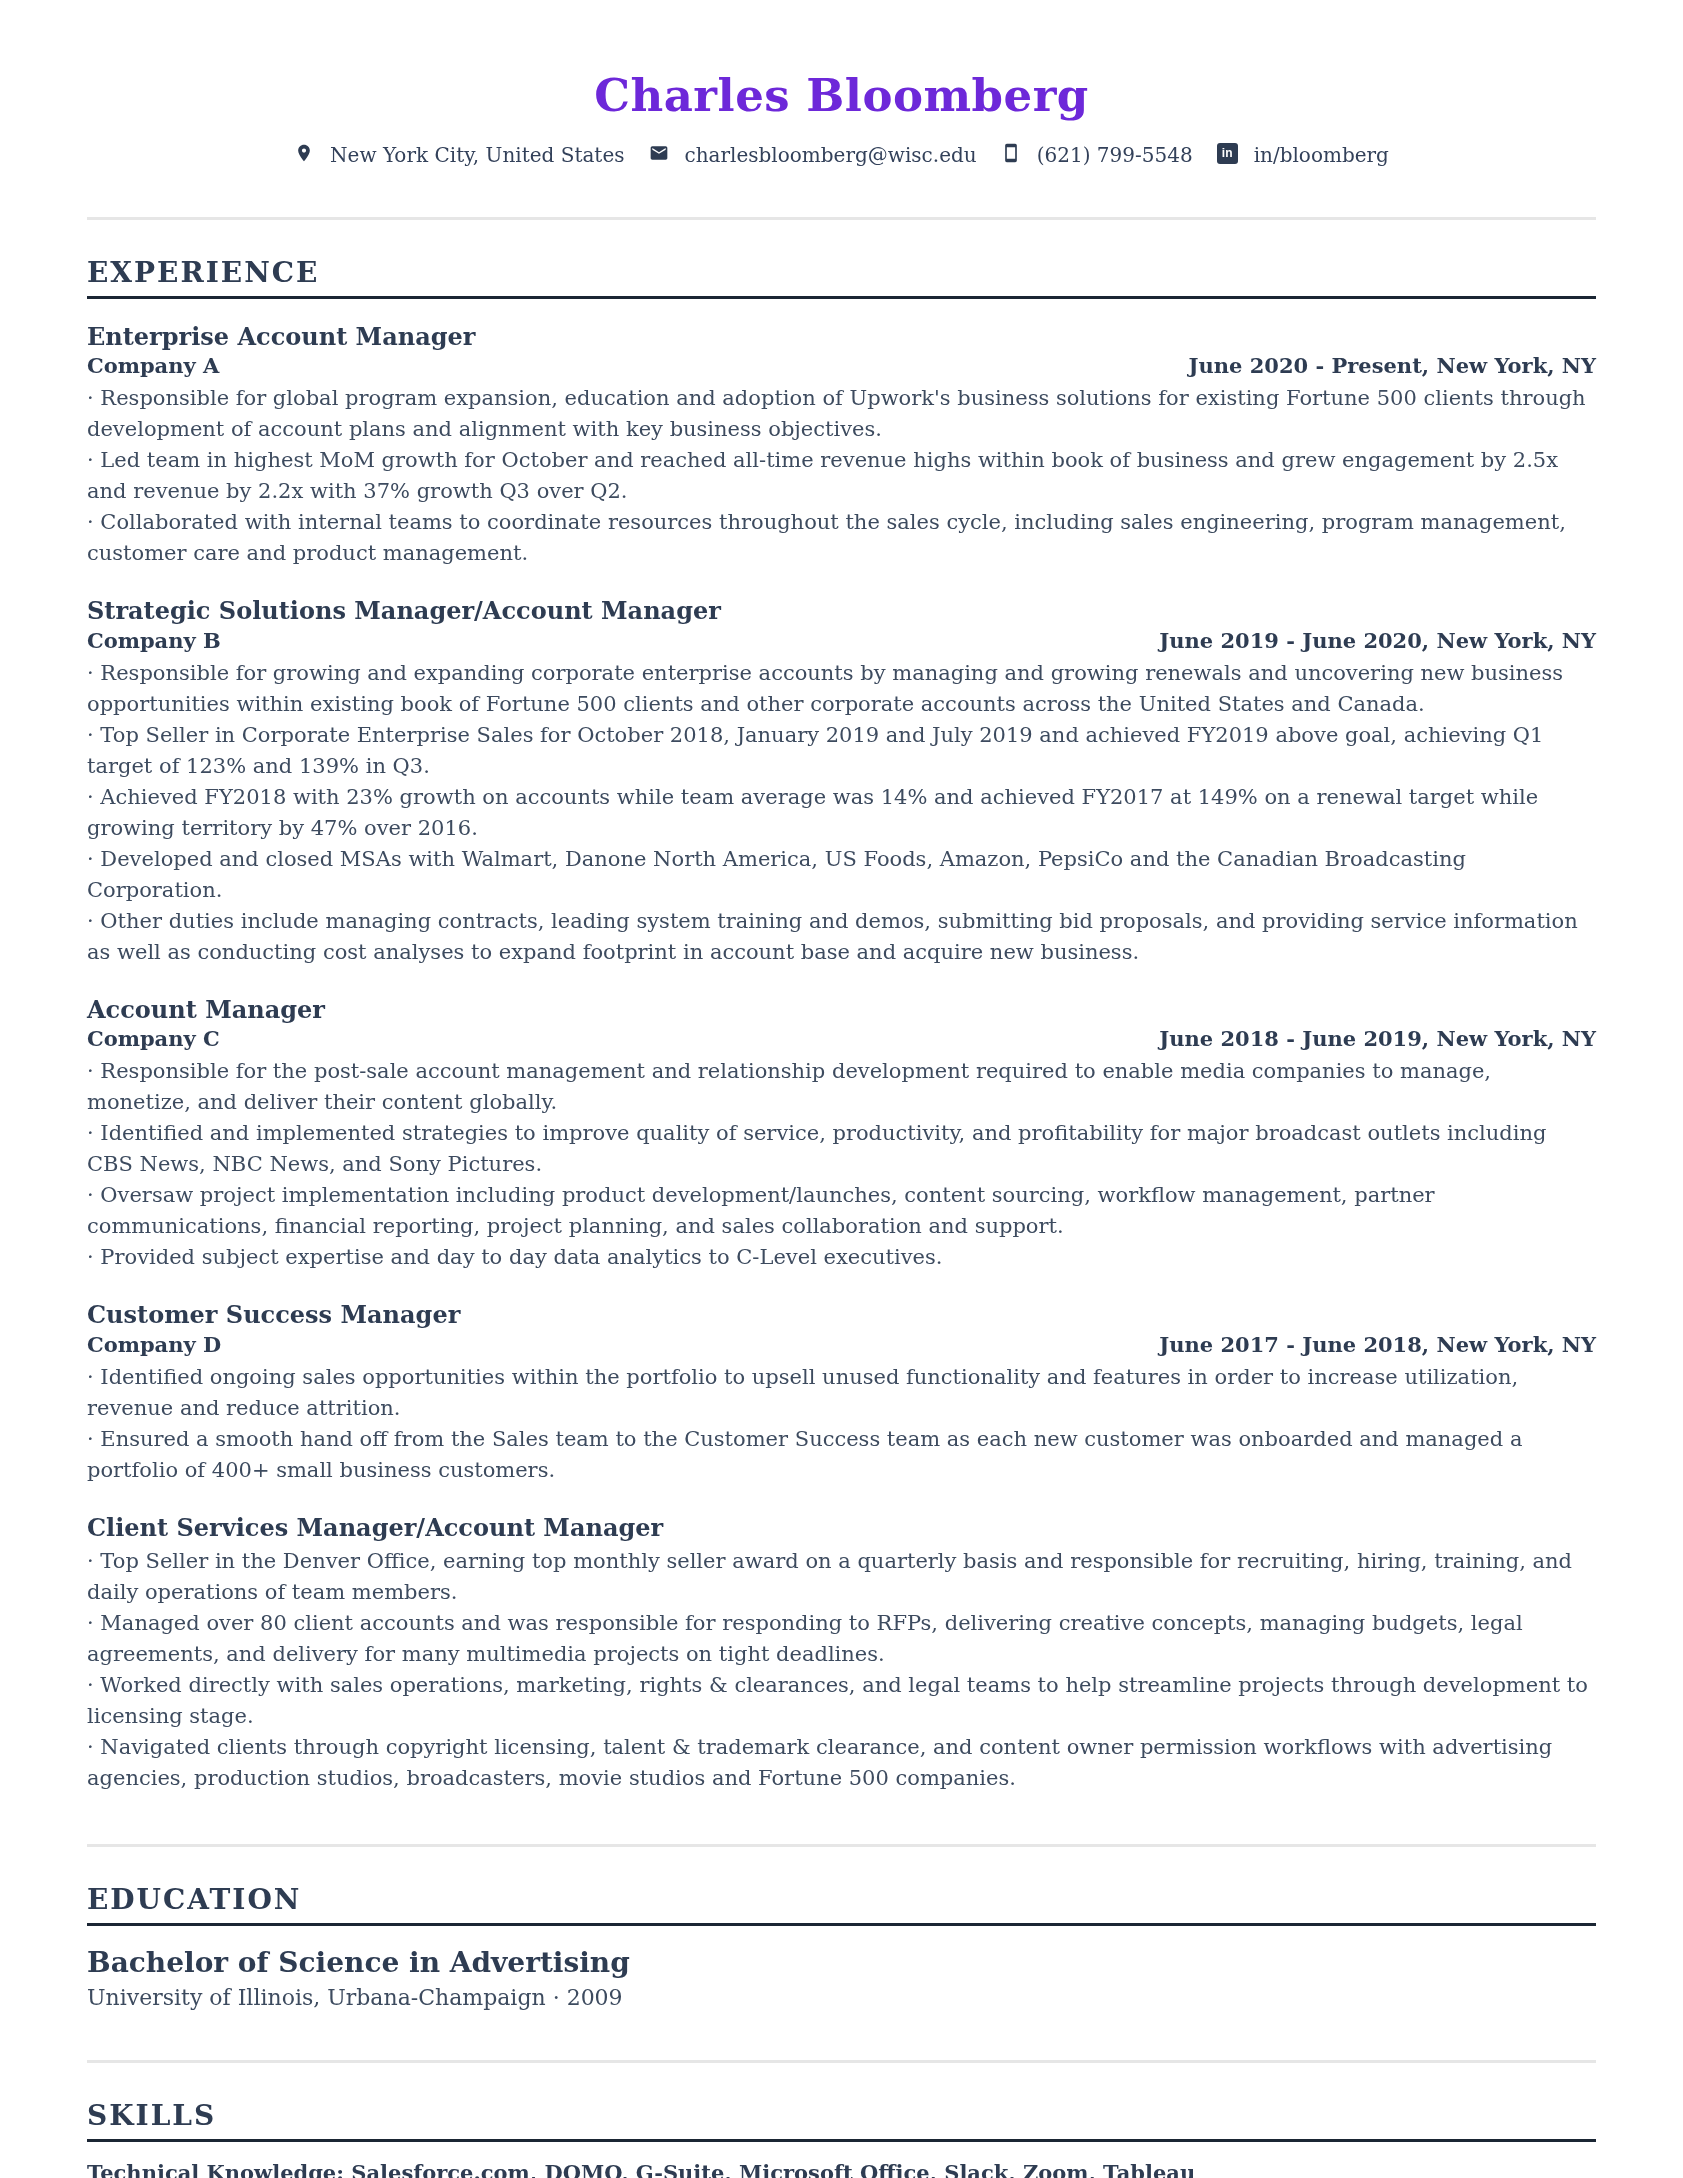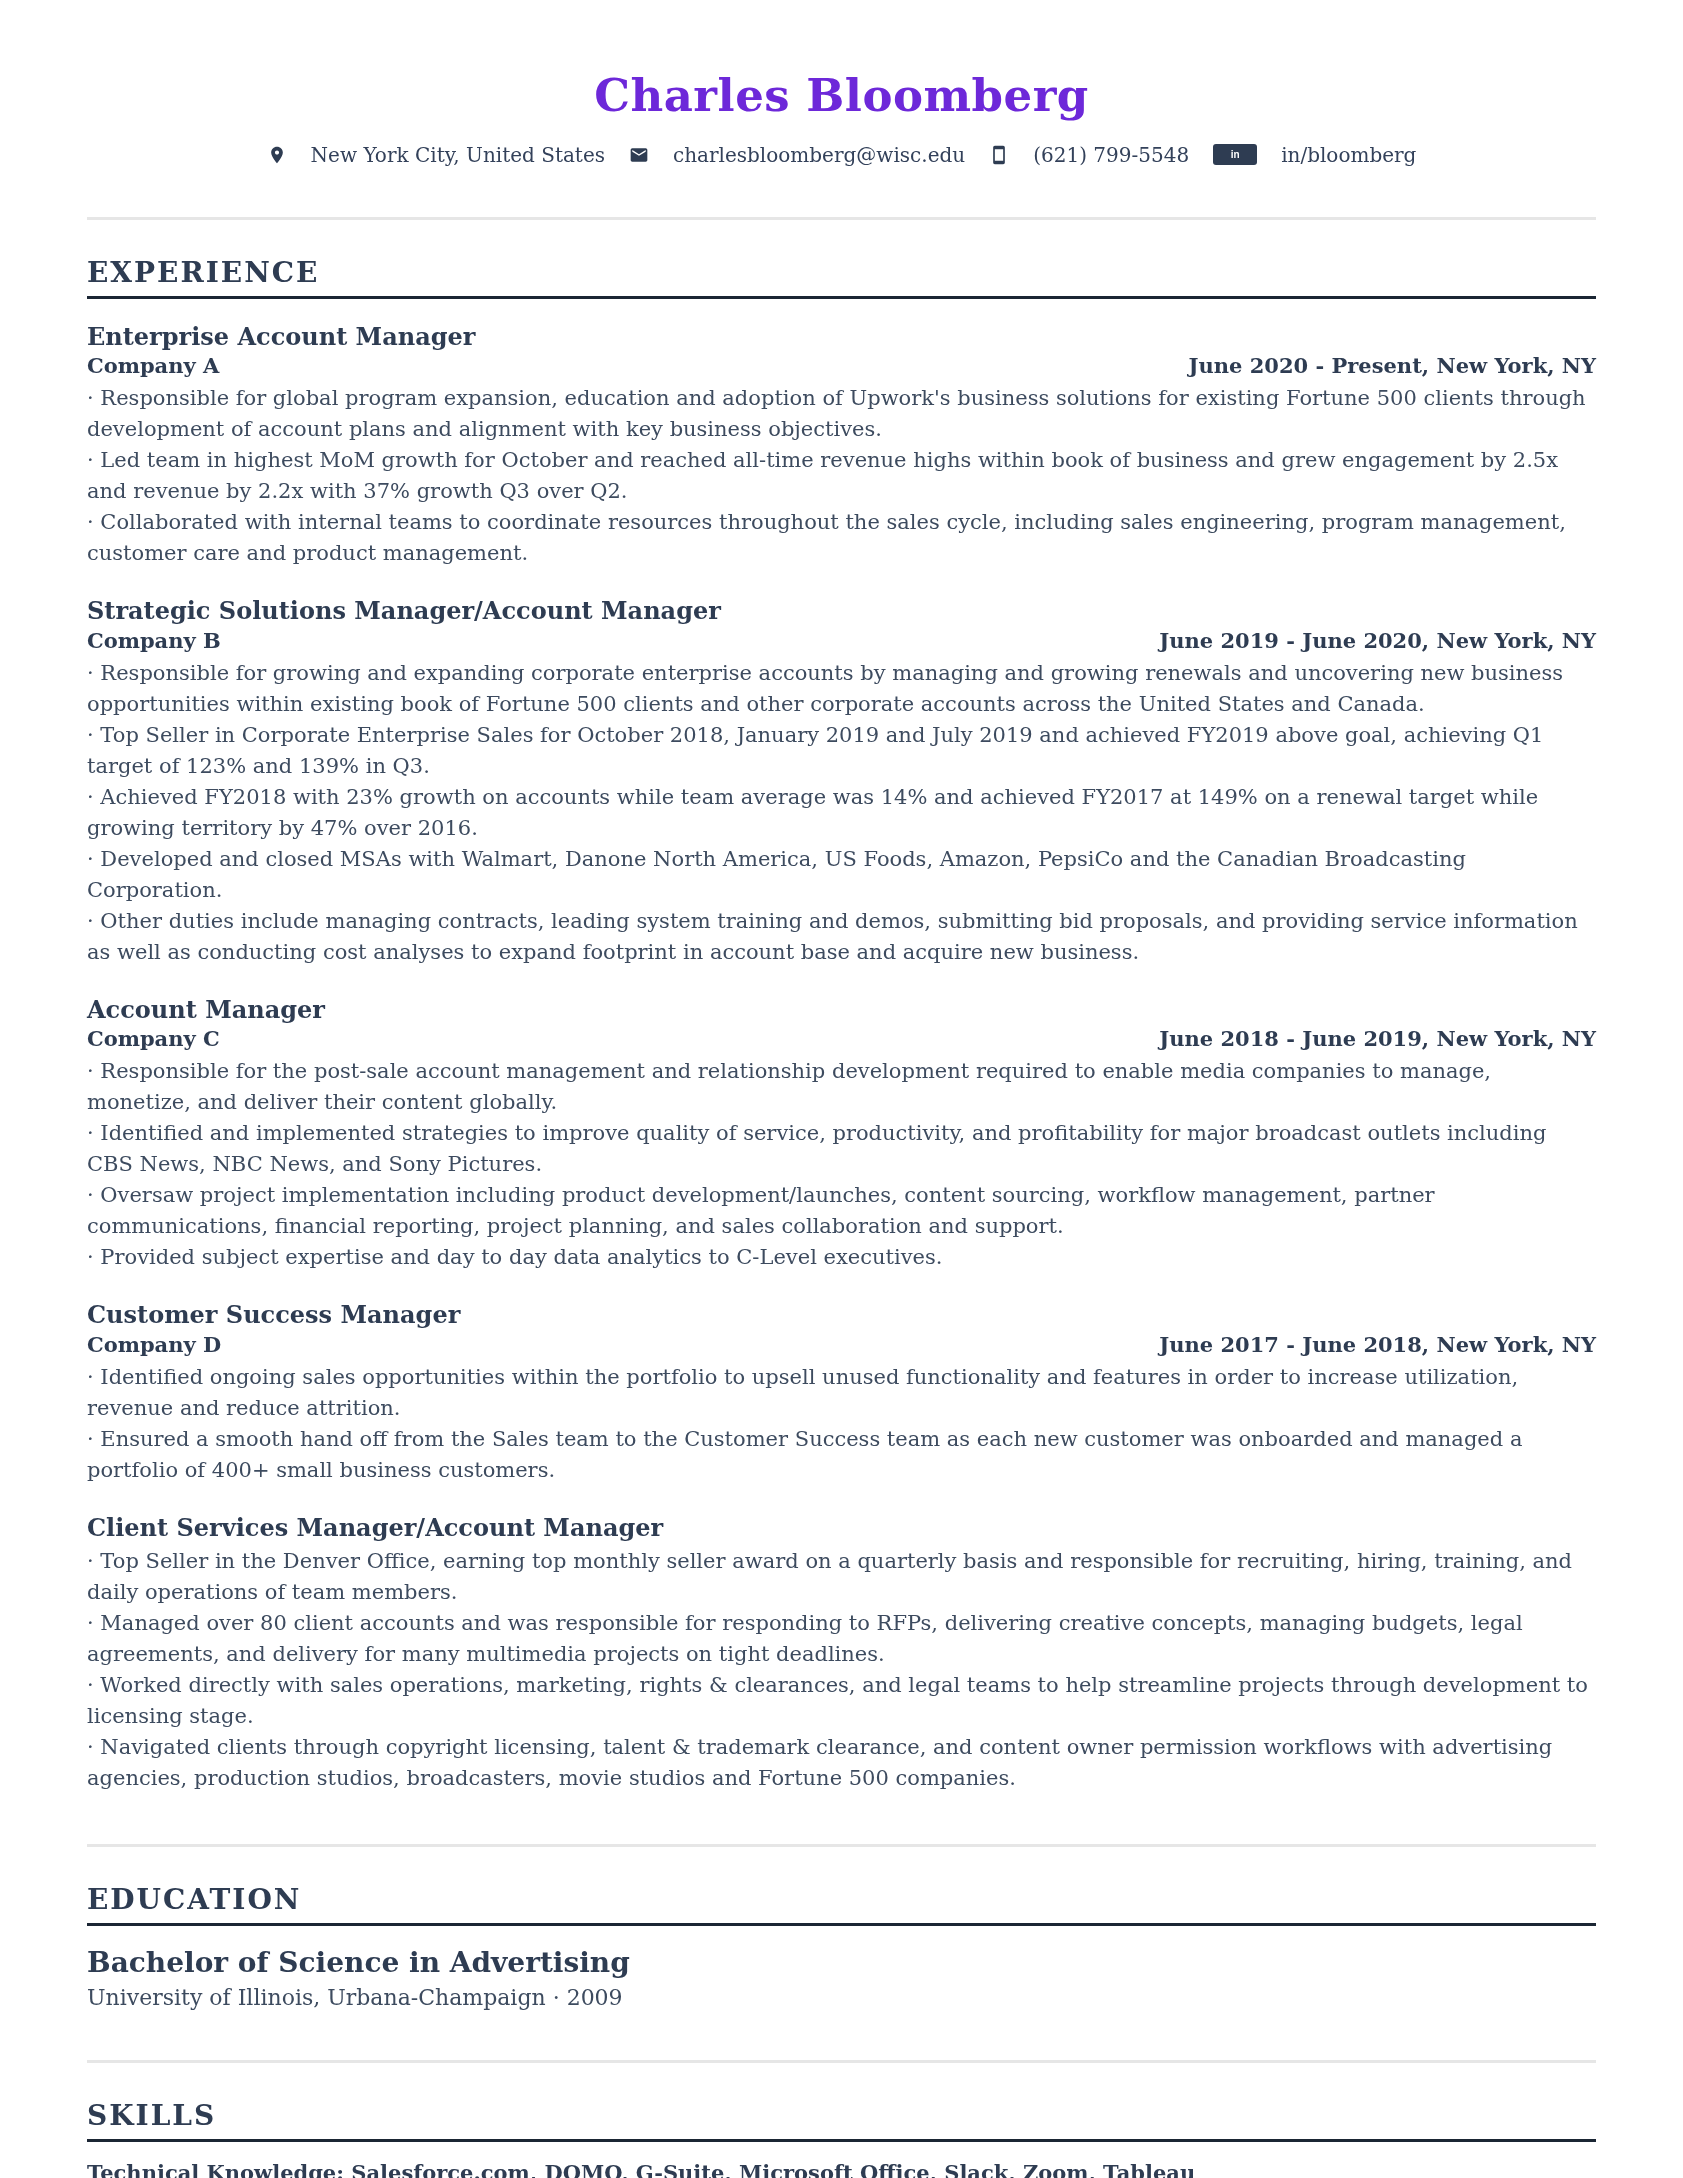--- a/index.html
+++ b/index.html
@@ -16,27 +16,27 @@
     font-size:45px; font-weight:bold;
     color:#6d28d9; letter-spacing:0.5px;
     line-height:1.1;
   }
 
   .contact {
     display:flex; justify-content:center; align-items:center;
     gap:24px; margin-top:22px;
     font-size:20px; color:#33415a;
   }
-  .citem { display:flex; align-items:center; gap:24px; }
+  .citem { display:flex; align-items:flex-start; gap:16px; }
   .icon { display:flex; align-items:center; }
   .icon svg { display:block; }
   .linkedin-badge {
-    width:44px; height:21px; background:#2e3c52; color:#ffffff;
+    width:21px; height:21px; background:#2e3c52; color:#ffffff;
     border-radius:3px;
-    font-family:"Liberation Sans", sans-serif; font-weight:bold; font-size:10px;
+    font-family:"Liberation Sans", sans-serif; font-weight:bold; font-size:12px;
     display:flex; align-items:center; justify-content:center;
   }
 
   .divider { height:3px; background:#e6e6e6; margin-top:50px; }
 
   .sec-title {
     font-size:28px; font-weight:bold; color:#2e3c52;
     letter-spacing:2px; margin-top:36px;
   }
   .sec-rule { height:3px; background:#1b2634; margin-top:7px; }

